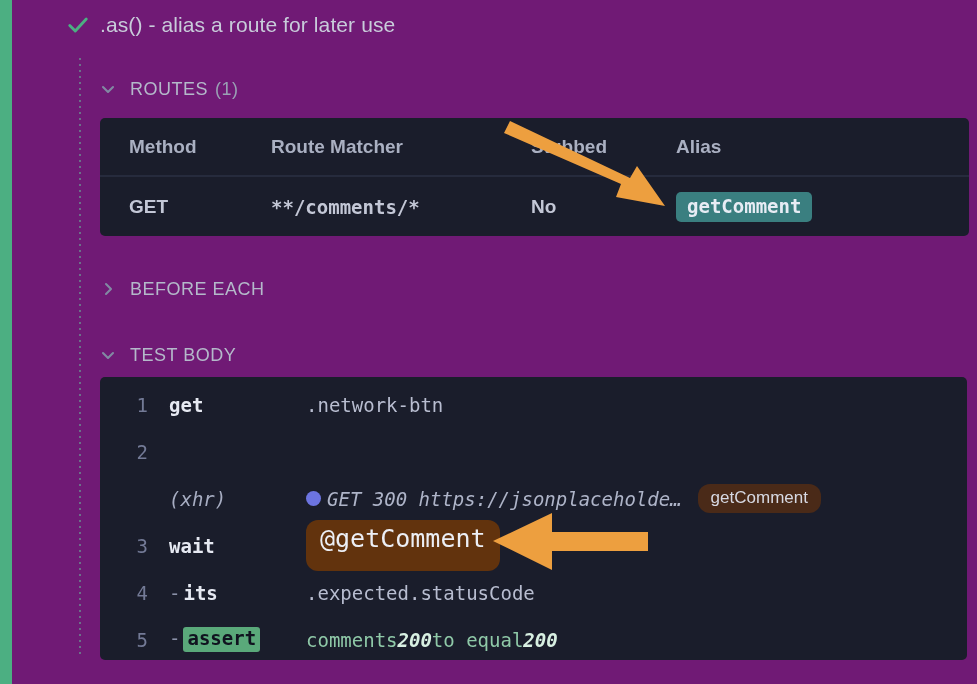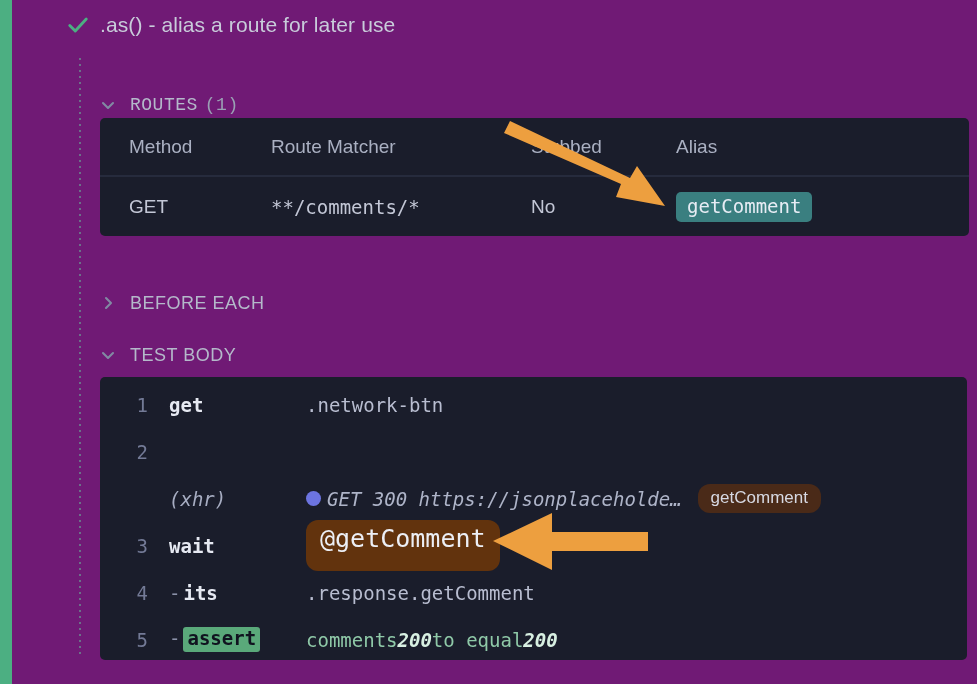--- a/index.html
+++ b/index.html
@@ -96,21 +96,21 @@
     border-radius: 5px;
     overflow: hidden;
   }
   .routes-table {
     width: 100%;
     border-collapse: collapse;
     table-layout: fixed;
   }
   .routes-table th, .routes-table td {
     text-align: left;
-    font-weight: normal;
+    font-weight: bold;
     padding: 0;
     height: 59px;
     vertical-align: middle;
   }
   .routes-table th {
     font-size: 19px;
     color: #aab0c2;
     height: 57px;
   }
   .routes-table tbody tr { border-top: 2px solid #262b3d; }
@@ -255,21 +255,21 @@
 
     <div class="indent-guide"></div>
 
     <div class="test-title">
       <svg class="check-icon" viewBox="0 0 24 24">
         <path d="M3 12.6 L9 18.6 L21 5.4" fill="none" stroke="#4caf82" stroke-width="3.1" stroke-linecap="round" stroke-linejoin="round"></path>
       </svg>
       <span class="test-title-text">.as() - alias a route for later use</span>
     </div>
 
-    <div class="section-head" style="top:92px;font-family:Liberation Mono, monospace;">
+    <div class="section-head" style="top:76px;">
       <svg class="chev" viewBox="0 0 16 16">
         <path d="M3 6 L8 11 L13 6" fill="none" stroke="#8189a3" stroke-width="2.1" stroke-linecap="round" stroke-linejoin="round"></path>
       </svg>
       <span class="section-label">ROUTES</span>
       <span class="section-label section-count" style="margin-left:7px;">(1)</span>
     </div>
 
     <div class="routes-panel">
       <table class="routes-table">
         <thead>
@@ -288,21 +288,21 @@
             <td class="col-stubbed">No</td>
             <td class="col-alias">
               <span class="alias-badge">getComment</span>
             </td>
             <td class="col-num">1</td>
           </tr>
         </tbody>
       </table>
     </div>
 
-    <div class="section-head" style="top:290px;">
+    <div class="section-head" style="top:276px;">
       <svg class="chev" viewBox="0 0 16 16">
         <path d="M6 3 L11 8 L6 13" fill="none" stroke="#8189a3" stroke-width="2.1" stroke-linecap="round" stroke-linejoin="round"></path>
       </svg>
       <span class="section-label">BEFORE EACH</span>
     </div>
 
     <div class="section-head" style="top:342px;">
       <svg class="chev" viewBox="0 0 16 16">
         <path d="M3 6 L8 11 L13 6" fill="none" stroke="#8189a3" stroke-width="2.1" stroke-linecap="round" stroke-linejoin="round"></path>
       </svg>
@@ -336,21 +336,21 @@
         <span class="row-num">3</span>
         <span class="row-cmd">wait</span>
         <span class="row-msg">
           <span class="badge-alias-wait">@getComment</span>
         </span>
       </div>
 
       <div class="code-row">
         <span class="row-num">4</span>
         <span class="row-cmd child">its</span>
-        <span class="row-msg">.response.getComment</span>
+        <span class="row-msg">.expected.statusCode</span>
       </div>
 
       <div class="code-row">
         <span class="row-num">5</span>
         <span class="row-cmd child"><span class="assert-badge">assert</span></span>
         <span class="row-msg assert-text">
             <span>comments </span>
             <b>200</b>
             <span> to equal </span>
             <b>200</b>

